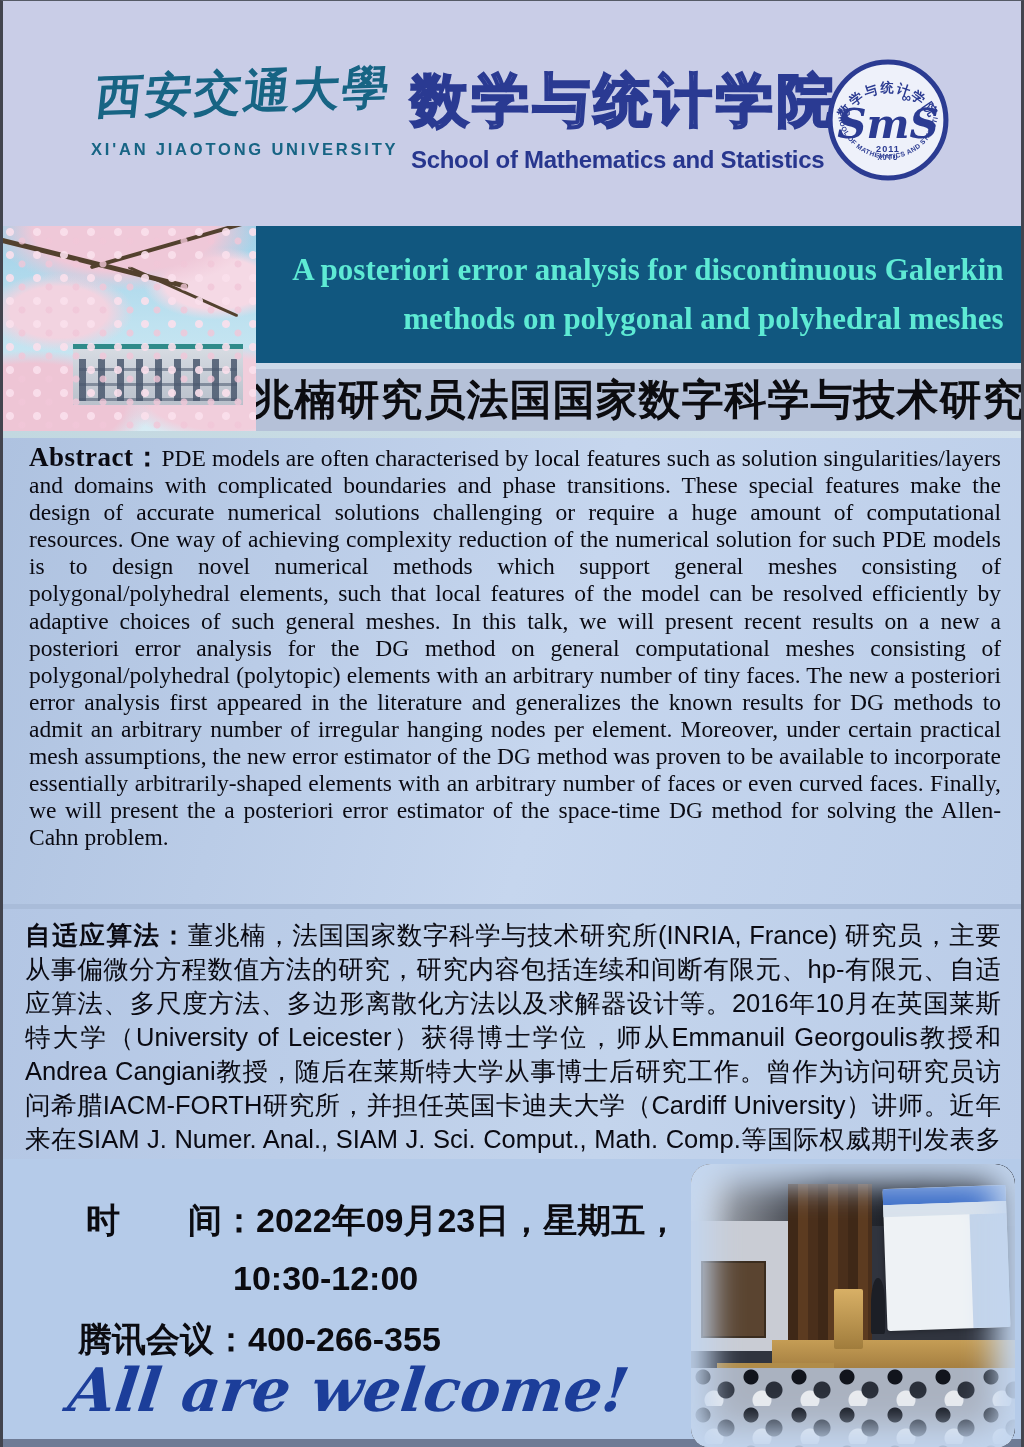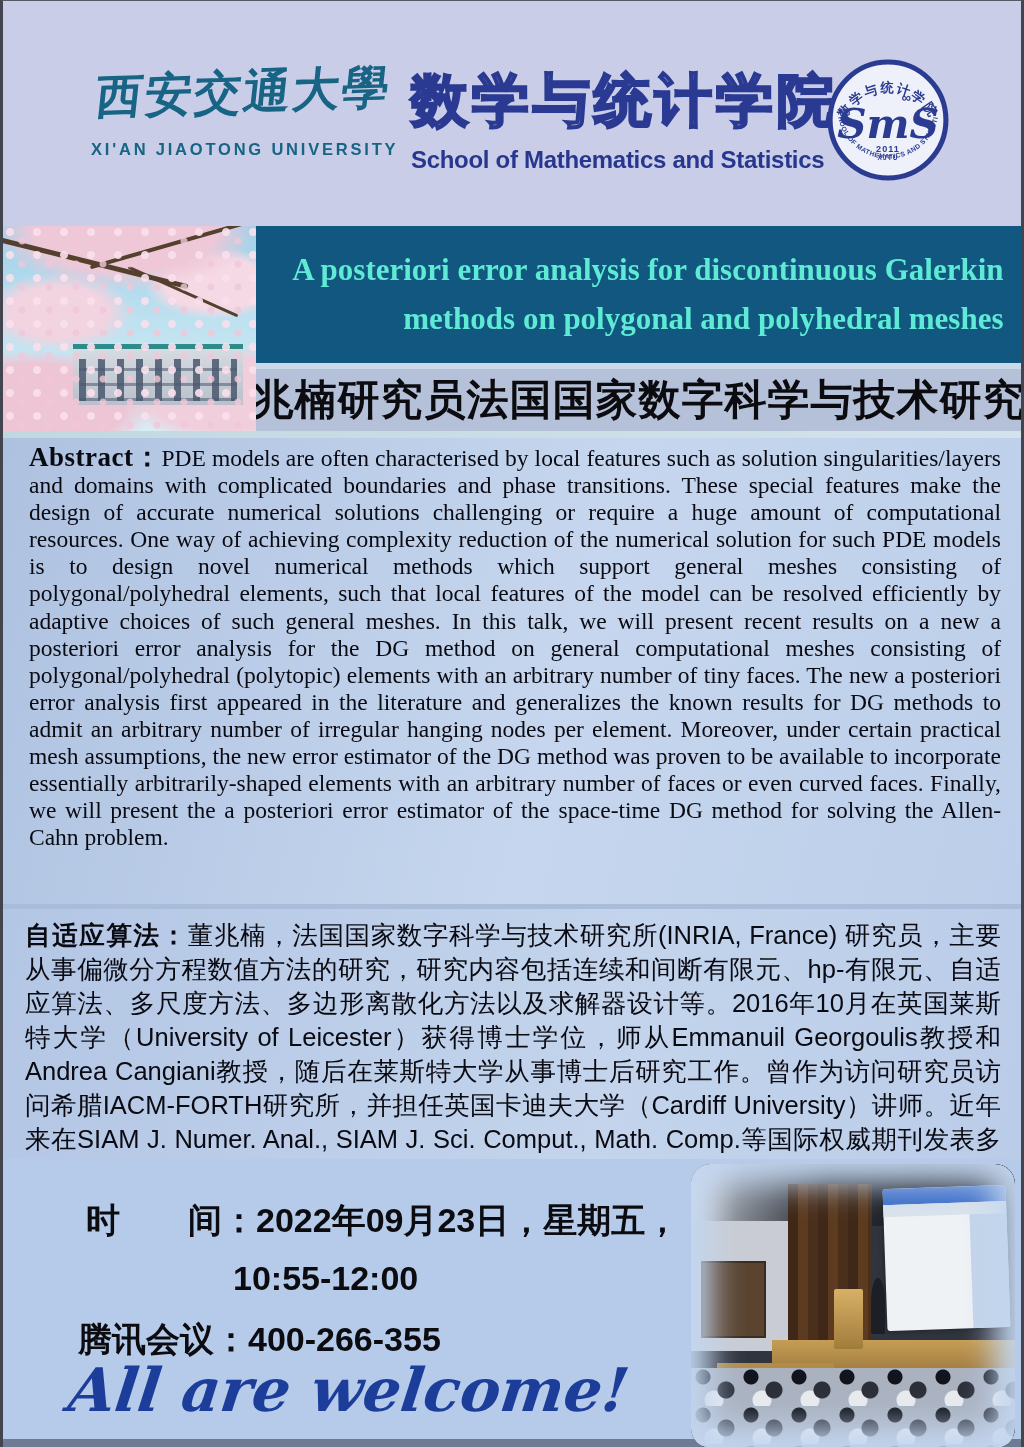--- a/index.html
+++ b/index.html
@@ -193,21 +193,21 @@
   </section>
 
   <div class="divider"></div>
 
   <section class="bio">
     <b>自适应算法：</b><span>董兆楠，法国国家数字科学与技术研究所(INRIA, France) 研究员，主要从事偏微分方程数值方法的研究，研究内容包括连续和间断有限元、hp-有限元、自适应算法、多尺度方法、多边形离散化方法以及求解器设计等。2016年10月在英国莱斯特大学（University of Leicester）获得博士学位，师从Emmanuil Georgoulis教授和Andrea Cangiani教授，随后在莱斯特大学从事博士后研究工作。曾作为访问研究员访问希腊IACM-FORTH研究所，并担任英国卡迪夫大学（Cardiff University）讲师。近年来在SIAM J. Numer. Anal., SIAM J. Sci. Comput., Math. Comp.等国际权威期刊发表多篇论文，并在Springer出版社出版专著1部。</span>
   </section>
 
   <section class="details">
     <div class="d-line d1">时　　间：2022年09月23日，星期五，</div>
-    <div class="d-line d2">10:55-12:00</div>
+    <div class="d-line d2">10:30-12:00</div>
     <div class="d-line d3">腾讯会议：400-266-355</div>
     <div class="welcome">All are welcome!</div>
     <div class="bottom-strip"></div>
     <div class="photo-hall">
       <div class="hh hall-ceiling"></div>
       <div class="hh hall-wall"></div>
       <div class="hh hall-window"></div>
       <div class="hh hall-curtain"></div>
       <div class="hh hall-screen">
         <div class="hh hs-title"></div>

